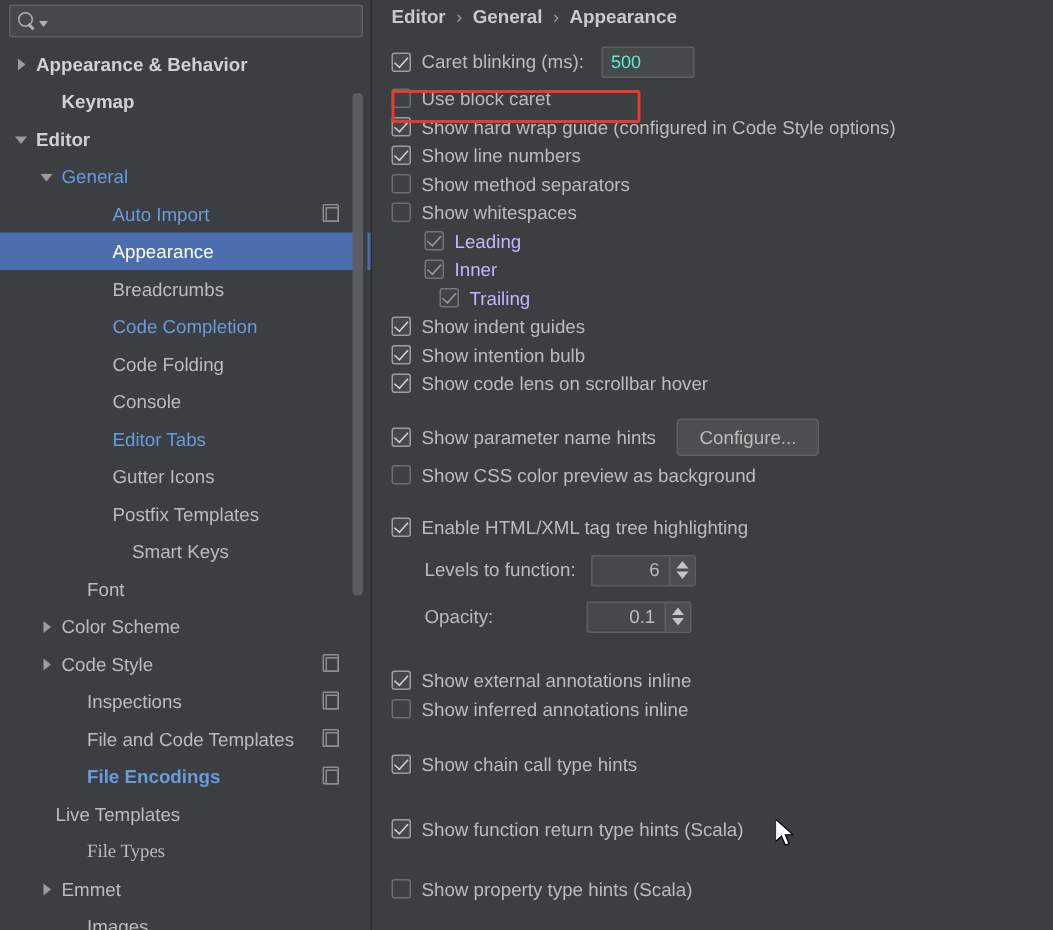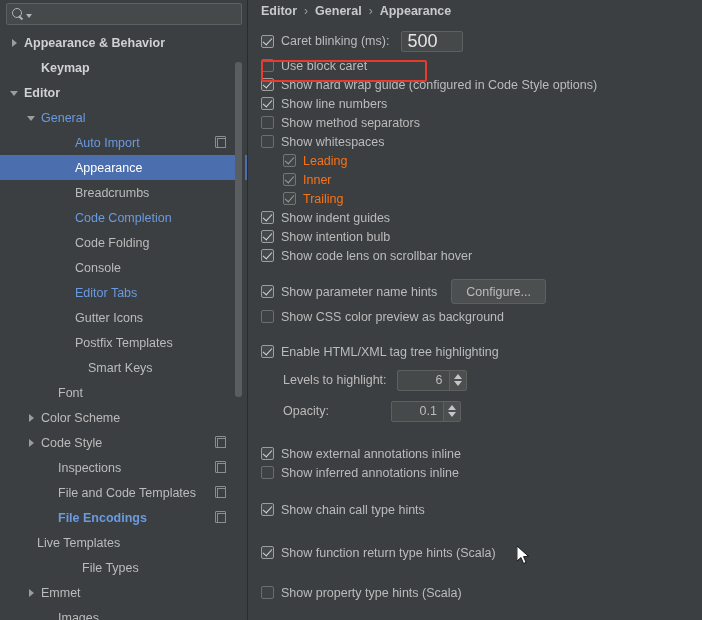--- a/index.html
+++ b/index.html
@@ -134,21 +134,21 @@
   #settings { position: absolute; left: 0; top: 28px; width: 453px; }
 
   .opt {
     position: relative;
     display: flex; align-items: center;
     height: 19px;
     font-size: 12.5px;
     color: #bbbbbb;
     white-space: nowrap;
   }
-  .opt.dim { color: #f97316; }
+  .opt.dim { color: #c4b5fd; }
 
   .cb {
     width: 13px; height: 13px; flex: 0 0 13px;
     margin-right: 7px;
     border-radius: 2px;
     position: relative;
   }
   .cb.on {
     background: #45494a;
     border: 1px solid #9b9e9f;
@@ -165,22 +165,22 @@
     background: #3f4244;
     border: 1px solid #6b6e6f;
   }
   .cb.on.disabled { border-color: #737677; background: #414445; }
   .cb.on.disabled::after { border-color: #9a9d9e; }
 
   .field {
     background: #45494a;
     border: 1px solid #5e6060;
     border-radius: 2px;
-    color: #e5e5e5;
-    font-size: 18px;
+    color: #5eead4;
+    font-size: 12px;
     font-family: "Liberation Sans", sans-serif;
     height: 21px;
     outline: none;
   }
   .text-field { width: 62px; padding: 0 5px; }
 
   .spinner {
     display: inline-flex; align-items: stretch;
     height: 21px;
     background: #45494a;
@@ -332,21 +332,21 @@
       </div>
       <div class="tree-row blue" style="padding-left: 42px; font-weight: bold;">
         <span class="arrow"></span>
         <span class="label">File Encodings</span>
         <span class="copy-icon"></span>
       </div>
       <div class="tree-row" style="padding-left: 21px;">
         <span class="arrow"></span>
         <span class="label">Live Templates</span>
       </div>
-      <div class="tree-row" style="padding-left: 66px;">
+      <div class="tree-row" style="padding-left: 42px; font-family: Liberation Serif, serif;">
         <span class="arrow"></span>
         <span class="label">File Types</span>
       </div>
       <div class="tree-row" style="padding-left: 25px;">
         <span class="arrow right"></span>
         <span class="label">Emmet</span>
       </div>
       <div class="tree-row" style="padding-left: 42px;">
         <span class="arrow"></span>
         <span class="label">Images</span>
@@ -404,21 +404,21 @@
     <div class="opt dim" style="margin-left:34px;">
       <span class="cb on disabled"></span>
       <span>Leading</span>
     </div>
 
     <div class="opt dim" style="margin-left:34px;">
       <span class="cb on disabled"></span>
       <span>Inner</span>
     </div>
 
-    <div class="opt dim" style="margin-left:34px;">
+    <div class="opt dim" style="margin-left:44px;">
       <span class="cb on disabled"></span>
       <span>Trailing</span>
     </div>
 
     <div class="opt" style="margin-left:12px;">
       <span class="cb on"></span>
       <span>Show indent guides</span>
     </div>
 
     <div class="opt" style="margin-left:12px;">
@@ -441,21 +441,21 @@
       <span class="cb off"></span>
       <span>Show CSS color preview as background</span>
     </div>
 
     <div class="opt" style="margin-left:12px; margin-top:16px;">
       <span class="cb on"></span>
       <span>Enable HTML/XML tag tree highlighting</span>
     </div>
 
     <div class="opt" style="margin-left:34px; margin-top:6px; height:26px;">
-      <span class="row-label">Levels to highlight:</span>
+      <span class="row-label">Levels to function:</span>
       <span class="spinner" style="margin-left:10px; width:70px;">
         <span class="val">6</span>
         <span class="spin-btns">
           <span class="up"></span>
           <span class="dn"></span>
         </span>
       </span>
     </div>
 
     <div class="opt" style="margin-left:34px; margin-top:5px; height:26px;">

